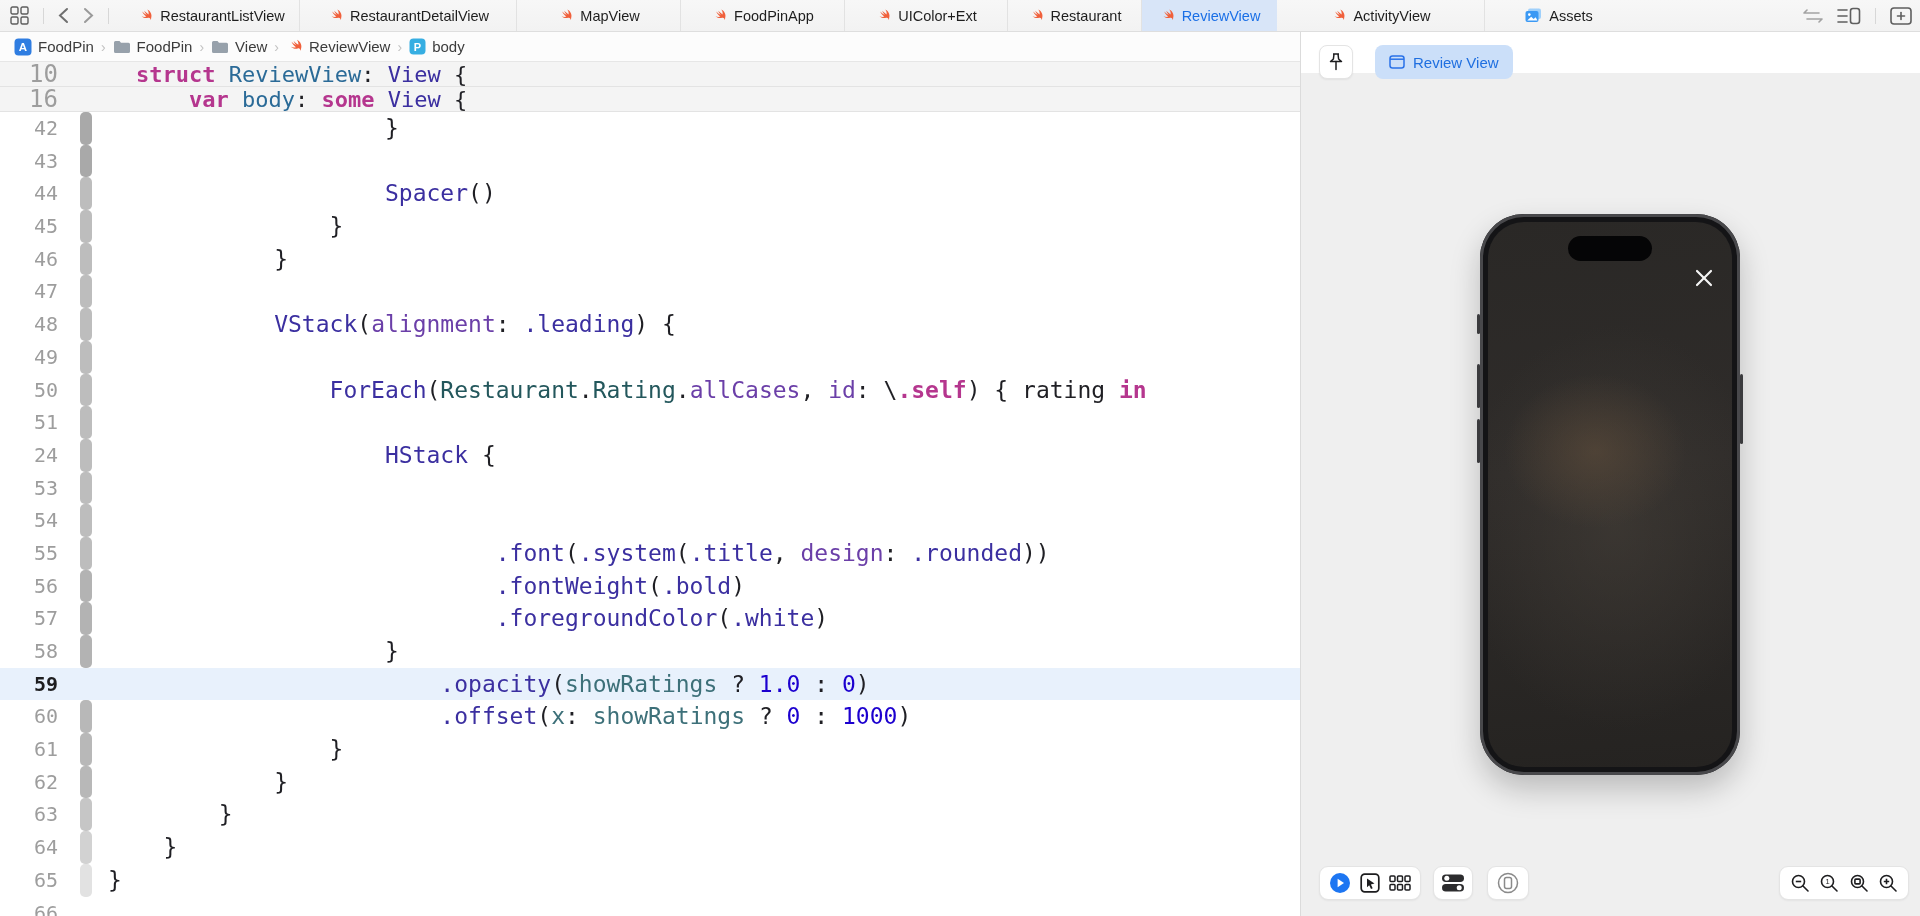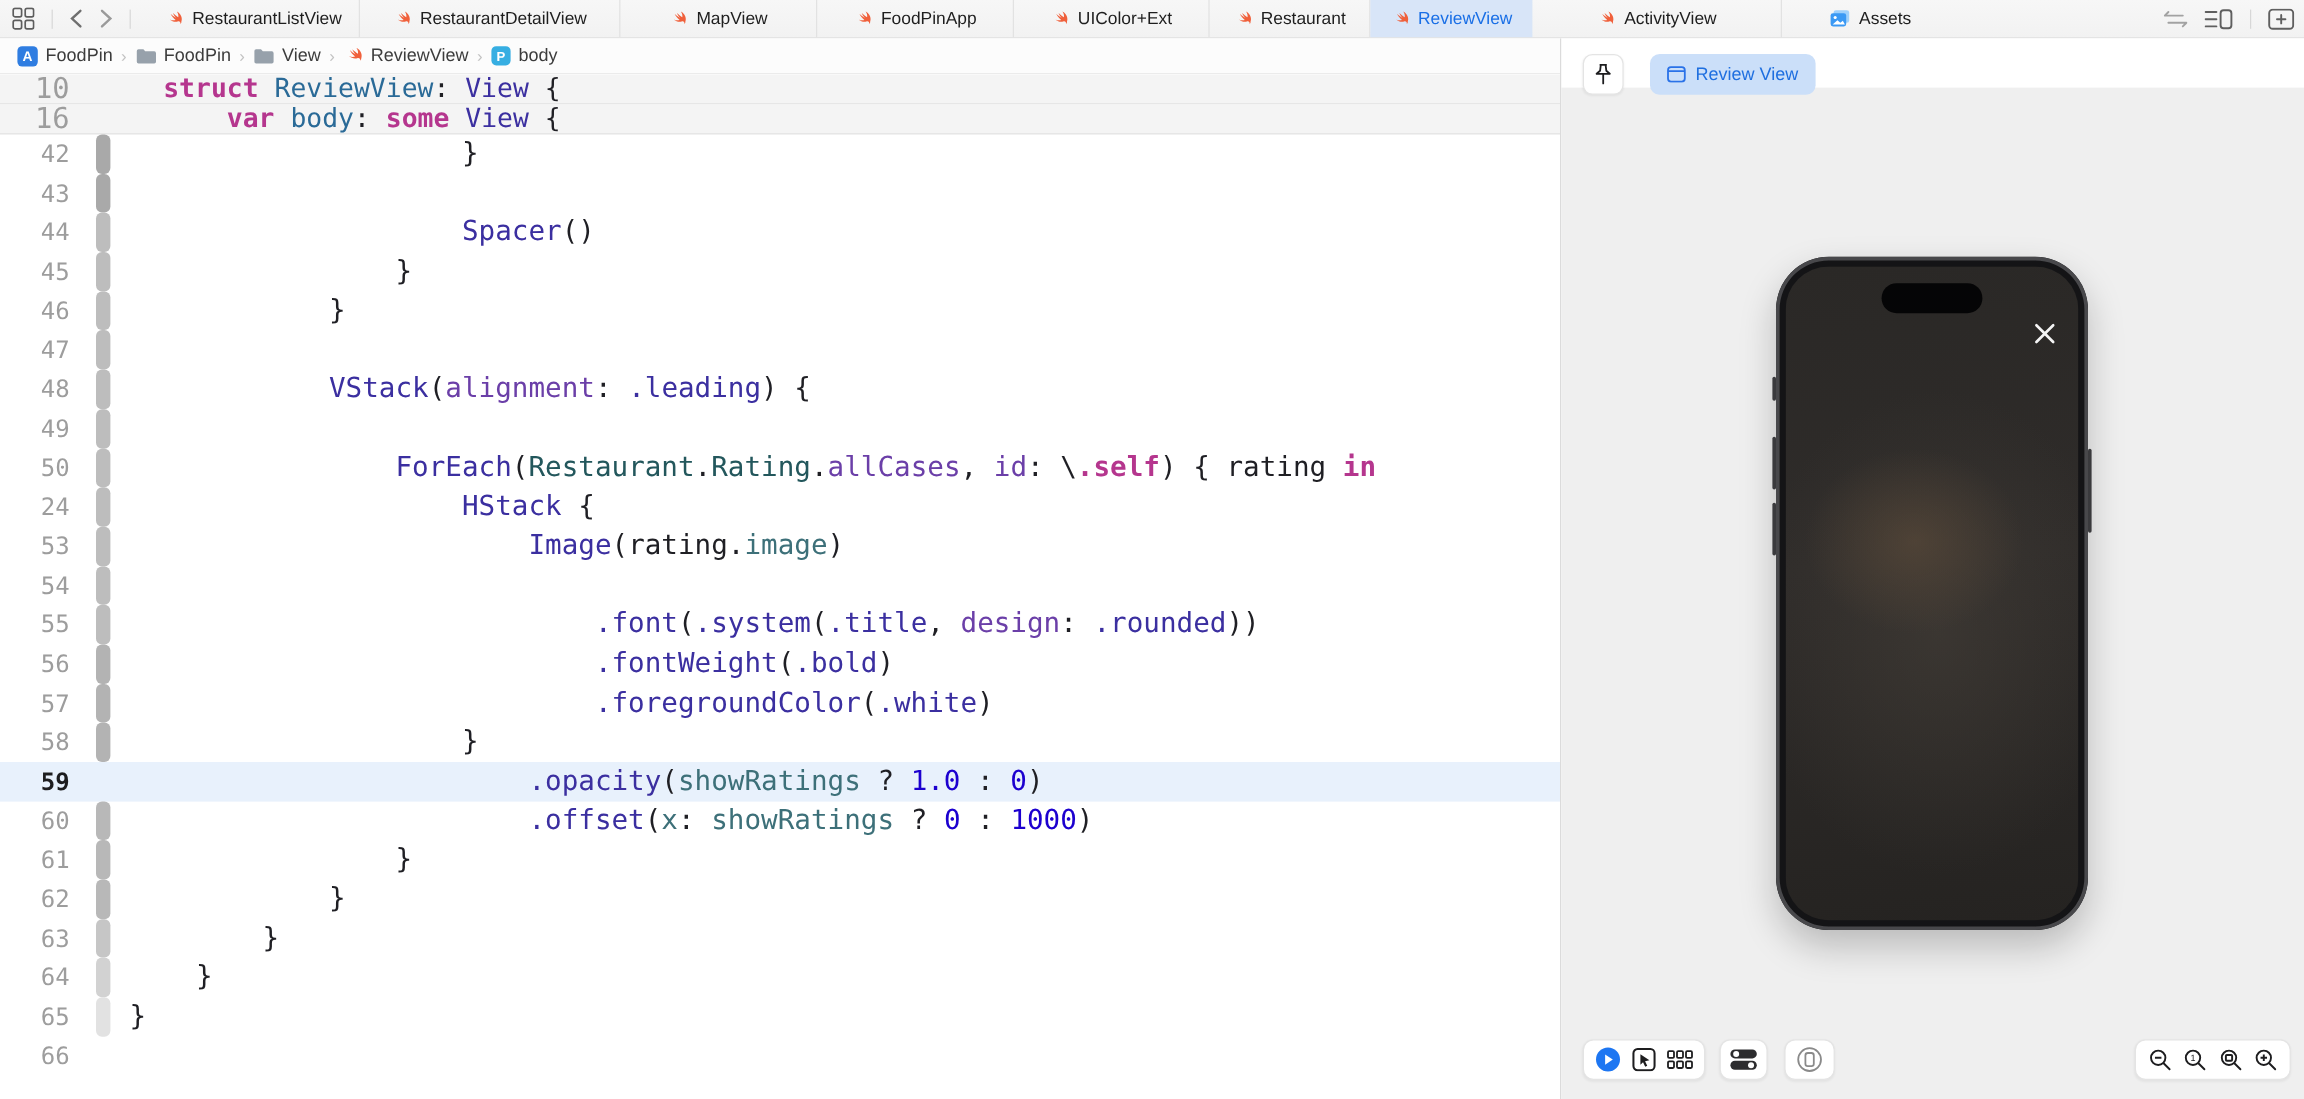--- a/index.html
+++ b/index.html
@@ -277,28 +277,32 @@
           <span class="lnum">49</span>
           <span class="ribbon" style="background: rgb(189, 189, 189);"></span>
           <span class="codetext"></span>
         </div>
         <div class="crow">
           <span class="lnum">50</span>
           <span class="ribbon" style="background: rgb(189, 189, 189);"></span>
           <span class="codetext"><span style="color: rgb(31, 31, 36);">                </span><span style="color: rgb(59, 47, 160);">ForEach</span><span style="color: rgb(31, 31, 36);">(</span><span style="color: rgb(35, 87, 92);">Restaurant</span><span style="color: rgb(31, 31, 36);">.</span><span style="color: rgb(35, 87, 92);">Rating</span><span style="color: rgb(31, 31, 36);">.</span><span style="color: rgb(107, 63, 168);">allCases</span><span style="color: rgb(31, 31, 36);">, </span><span style="color: rgb(107, 63, 168);">id</span><span style="color: rgb(31, 31, 36);">: \</span><span class="tk-kw" style="color: rgb(181, 54, 142);">.self</span><span style="color: rgb(31, 31, 36);">) { rating </span><span class="tk-kw" style="color: rgb(181, 54, 142);">in</span></span>
         </div>
         <div class="crow">
+          <span class="lnum">51</span>
+          <span class="ribbon" style="background: rgb(189, 189, 189);"></span>
+          <span class="codetext"></span>
+        </div>
+        <div class="crow">
           <span class="lnum">24</span>
           <span class="ribbon" style="background: rgb(189, 189, 189);"></span>
           <span class="codetext"><span style="color: rgb(31, 31, 36);">                    </span><span style="color: rgb(59, 47, 160);">HStack</span><span style="color: rgb(31, 31, 36);"> {</span></span>
         </div>
         <div class="crow">
           <span class="lnum">53</span>
           <span class="ribbon" style="background: rgb(189, 189, 189);"></span>
-          <span class="codetext"><span style="color: rgb(31, 31, 36);">                        </span><span style="color: rgb(59, 47, 160);">Image</span><span style="color: rgb(31, 31, 36);">(rating.</span><span style="color: rgb(61, 112, 121);">image</span><span style="color: rgb(31, 31, 36);">)</span></span>
         </div>
         <div class="crow">
           <span class="lnum">54</span>
           <span class="ribbon" style="background: rgb(189, 189, 189);"></span>
         </div>
         <div class="crow">
           <span class="lnum">55</span>
           <span class="ribbon" style="background: rgb(189, 189, 189);"></span>
           <span class="codetext"><span style="color: rgb(31, 31, 36);">                            </span><span style="color: rgb(59, 47, 160);">.font</span><span style="color: rgb(31, 31, 36);">(</span><span style="color: rgb(59, 47, 160);">.system</span><span style="color: rgb(31, 31, 36);">(</span><span style="color: rgb(59, 47, 160);">.title</span><span style="color: rgb(31, 31, 36);">, </span><span style="color: rgb(107, 63, 168);">design</span><span style="color: rgb(31, 31, 36);">: </span><span style="color: rgb(59, 47, 160);">.rounded</span><span style="color: rgb(31, 31, 36);">))</span></span>
         </div>

